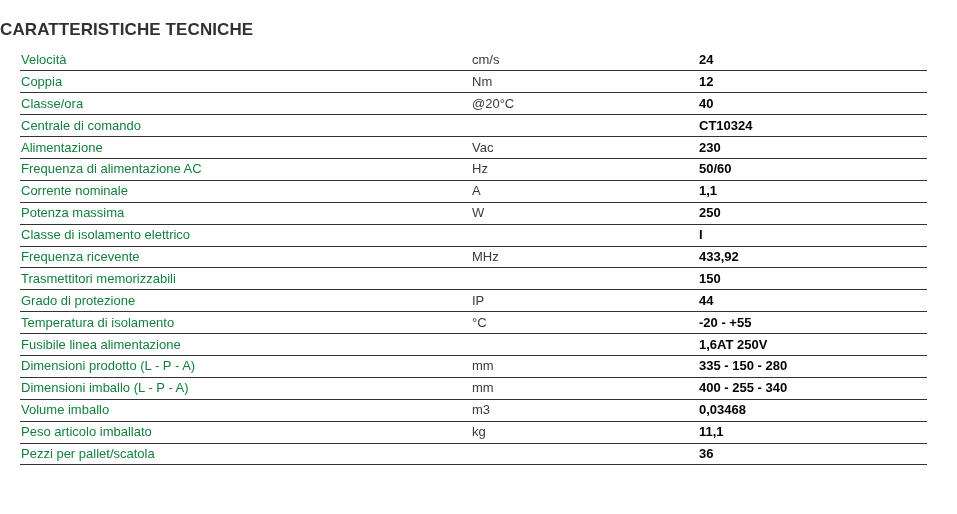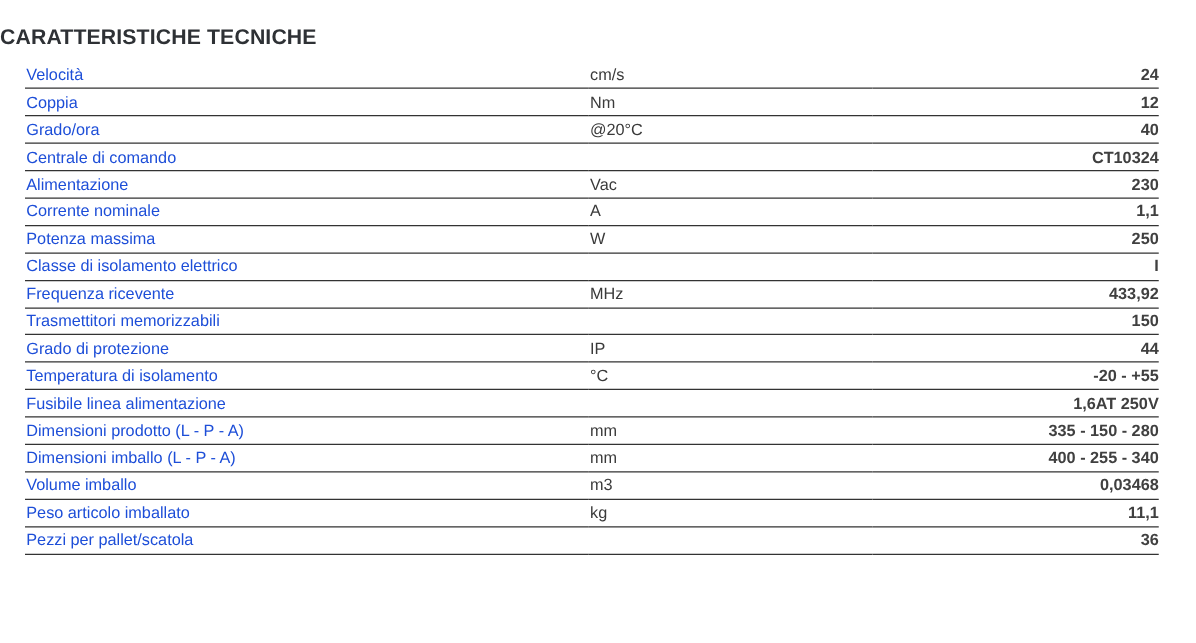--- a/index.html
+++ b/index.html
@@ -37,55 +37,60 @@
       height: 21.9px;
     }
     .spec-table td {
       padding: 0 0 0 1px;
       font-size: 13px;
       line-height: 20px;
       border-bottom: 1.5px solid #333333;
       vertical-align: middle;
       white-space: nowrap;
     }
-    .col-label { width: 450px; color: #1d4ed8; }
+    .col-label { width: 450px; color: #15803d; }
     .col-unit  { width: 226px; color: #3a3a3a; }
-    .col-value { font-weight: bold; color: #404040; text-align: right; }
+    .col-value { font-weight: bold; color: #000000; }
   </style>
 </head>
 <body>
 
 <div class="title">CARATTERISTICHE TECNICHE</div>
 
 <table class="spec-table">
   <tbody>
     <tr>
         <td class="col-label">Velocità</td>
         <td class="col-unit">cm/s</td>
         <td class="col-value">24</td>
       </tr>
     <tr>
         <td class="col-label">Coppia</td>
         <td class="col-unit">Nm</td>
         <td class="col-value">12</td>
       </tr>
     <tr>
-        <td class="col-label">Grado/ora</td>
+        <td class="col-label">Classe/ora</td>
         <td class="col-unit">@20°C</td>
         <td class="col-value">40</td>
       </tr>
     <tr>
         <td class="col-label">Centrale di comando</td>
         <td class="col-unit"></td>
         <td class="col-value">CT10324</td>
       </tr>
     <tr>
         <td class="col-label">Alimentazione</td>
         <td class="col-unit">Vac</td>
         <td class="col-value">230</td>
+      </tr>
+    <tr>
+        <td class="col-label">Frequenza di alimentazione AC</td>
+        <td class="col-unit">Hz</td>
+        <td class="col-value">50/60</td>
       </tr>
     <tr>
         <td class="col-label">Corrente nominale</td>
         <td class="col-unit">A</td>
         <td class="col-value">1,1</td>
       </tr>
     <tr>
         <td class="col-label">Potenza massima</td>
         <td class="col-unit">W</td>
         <td class="col-value">250</td>

